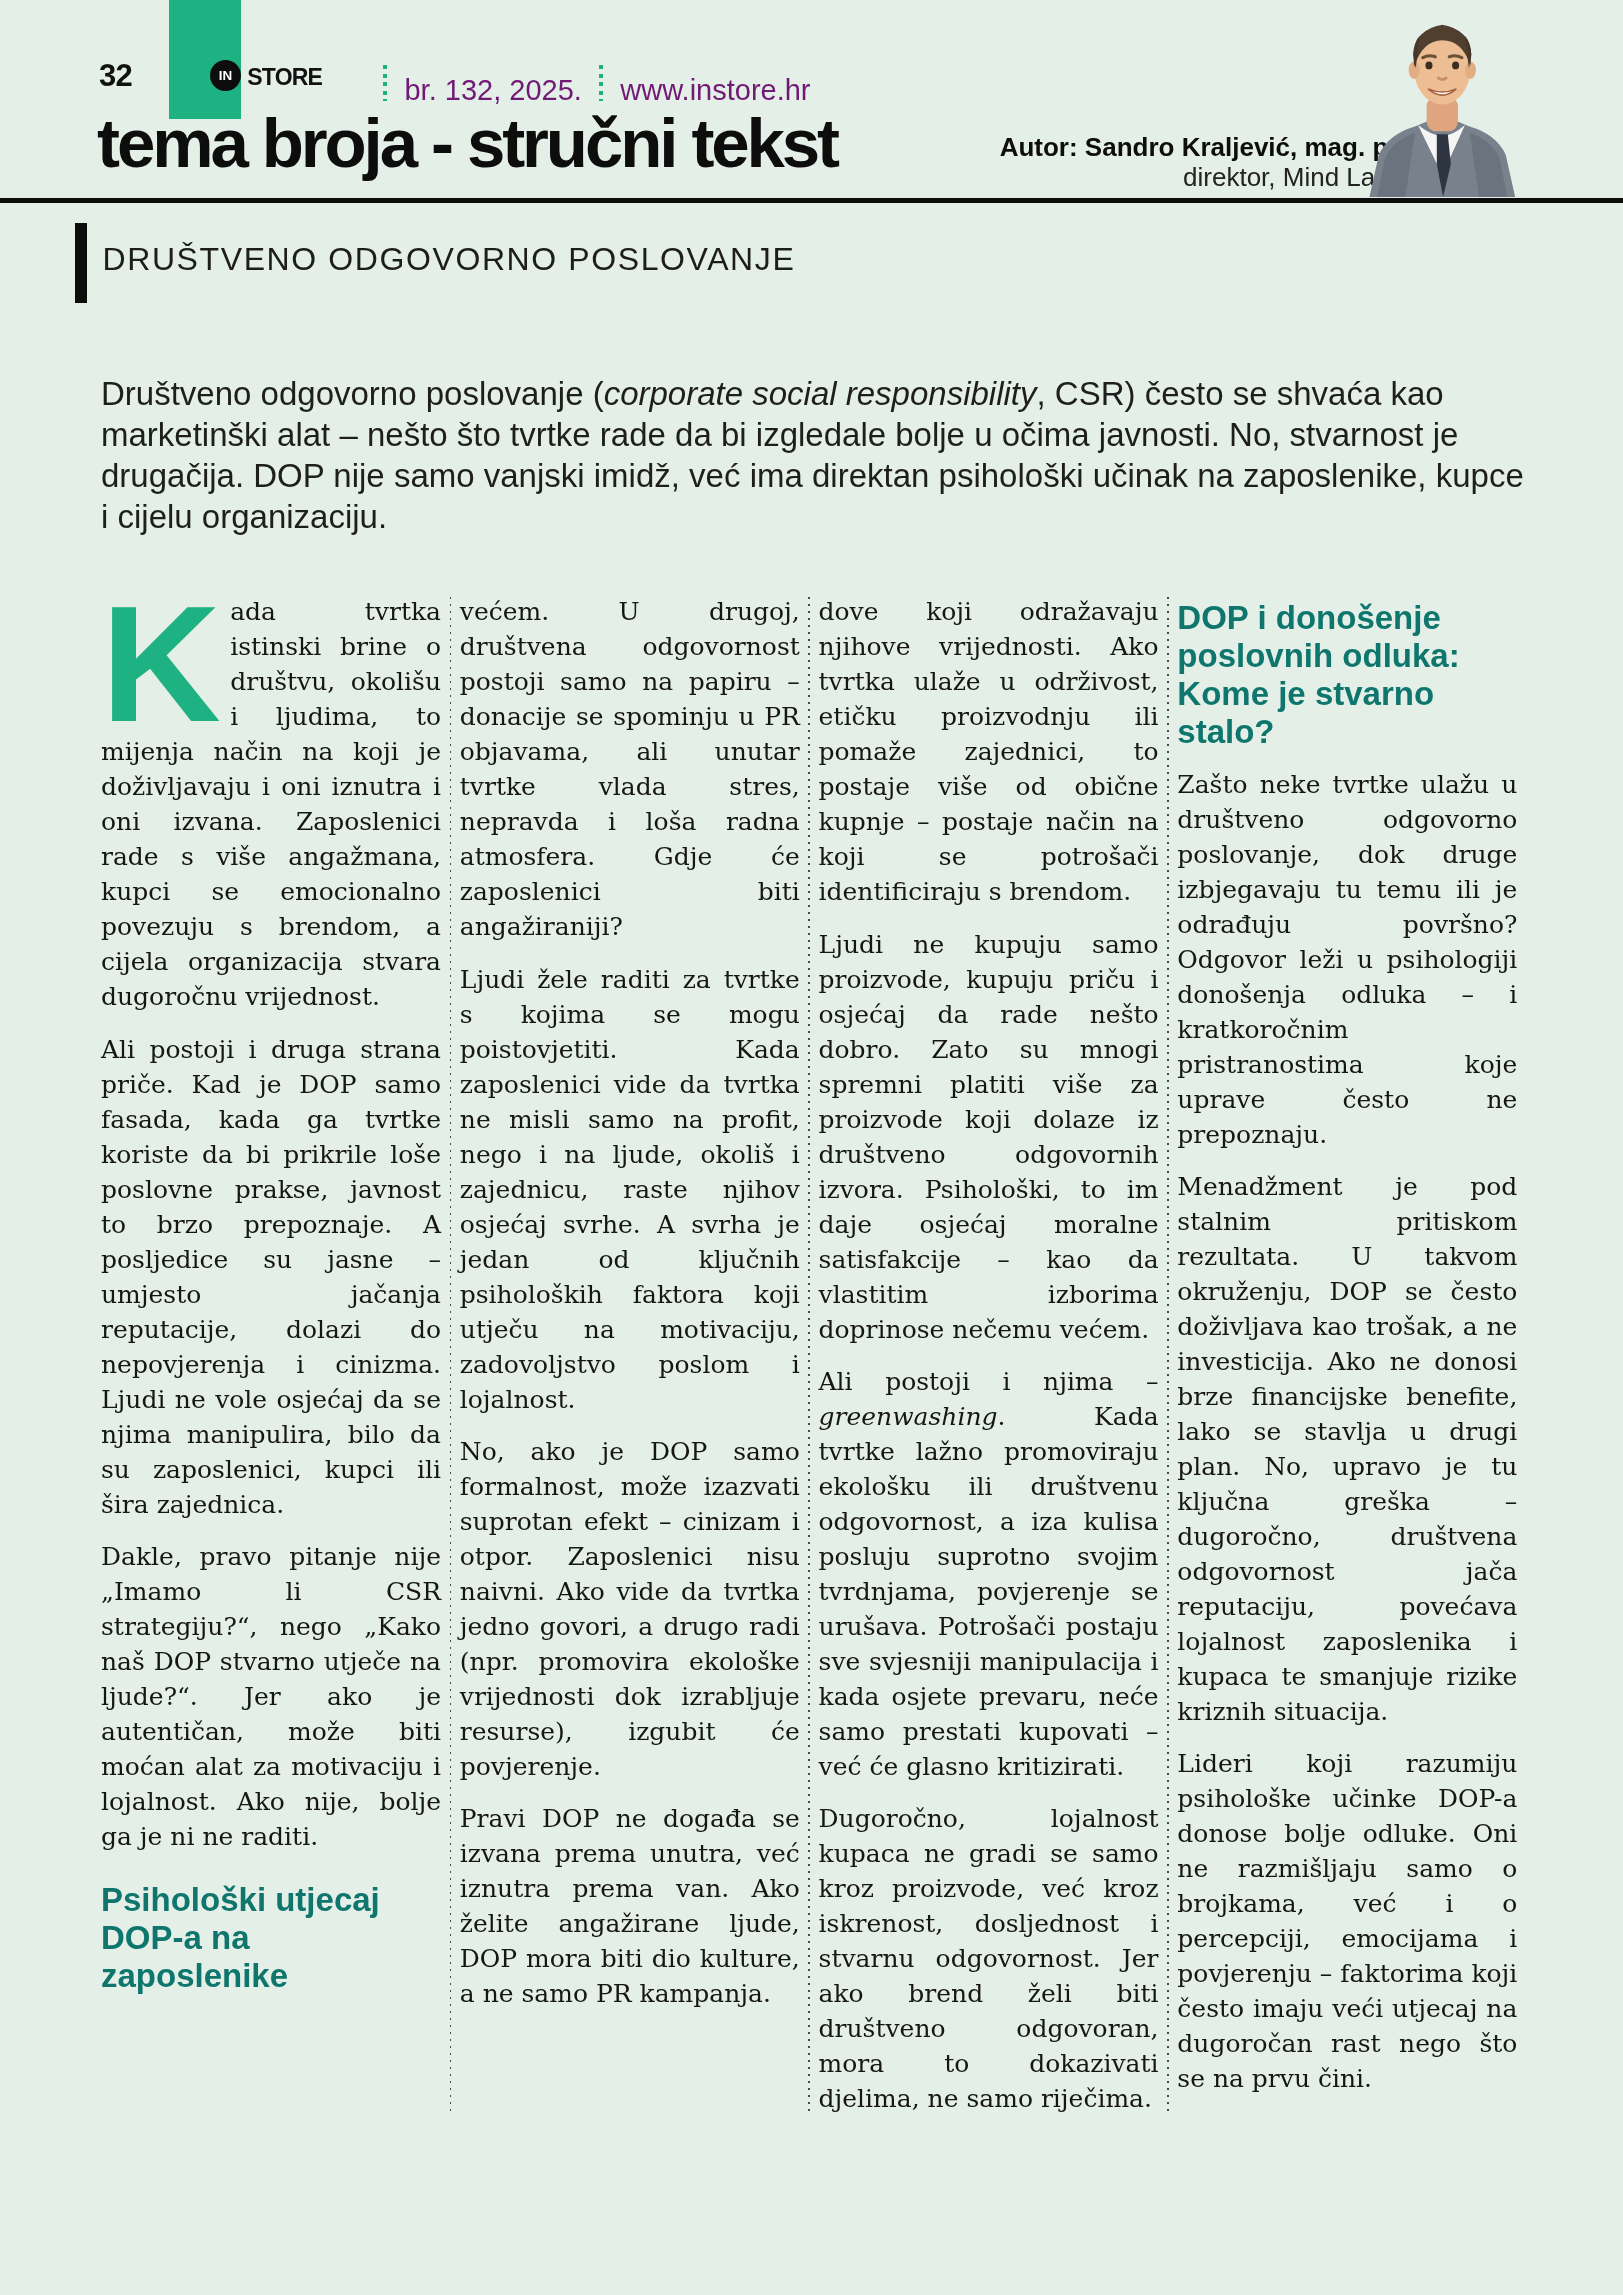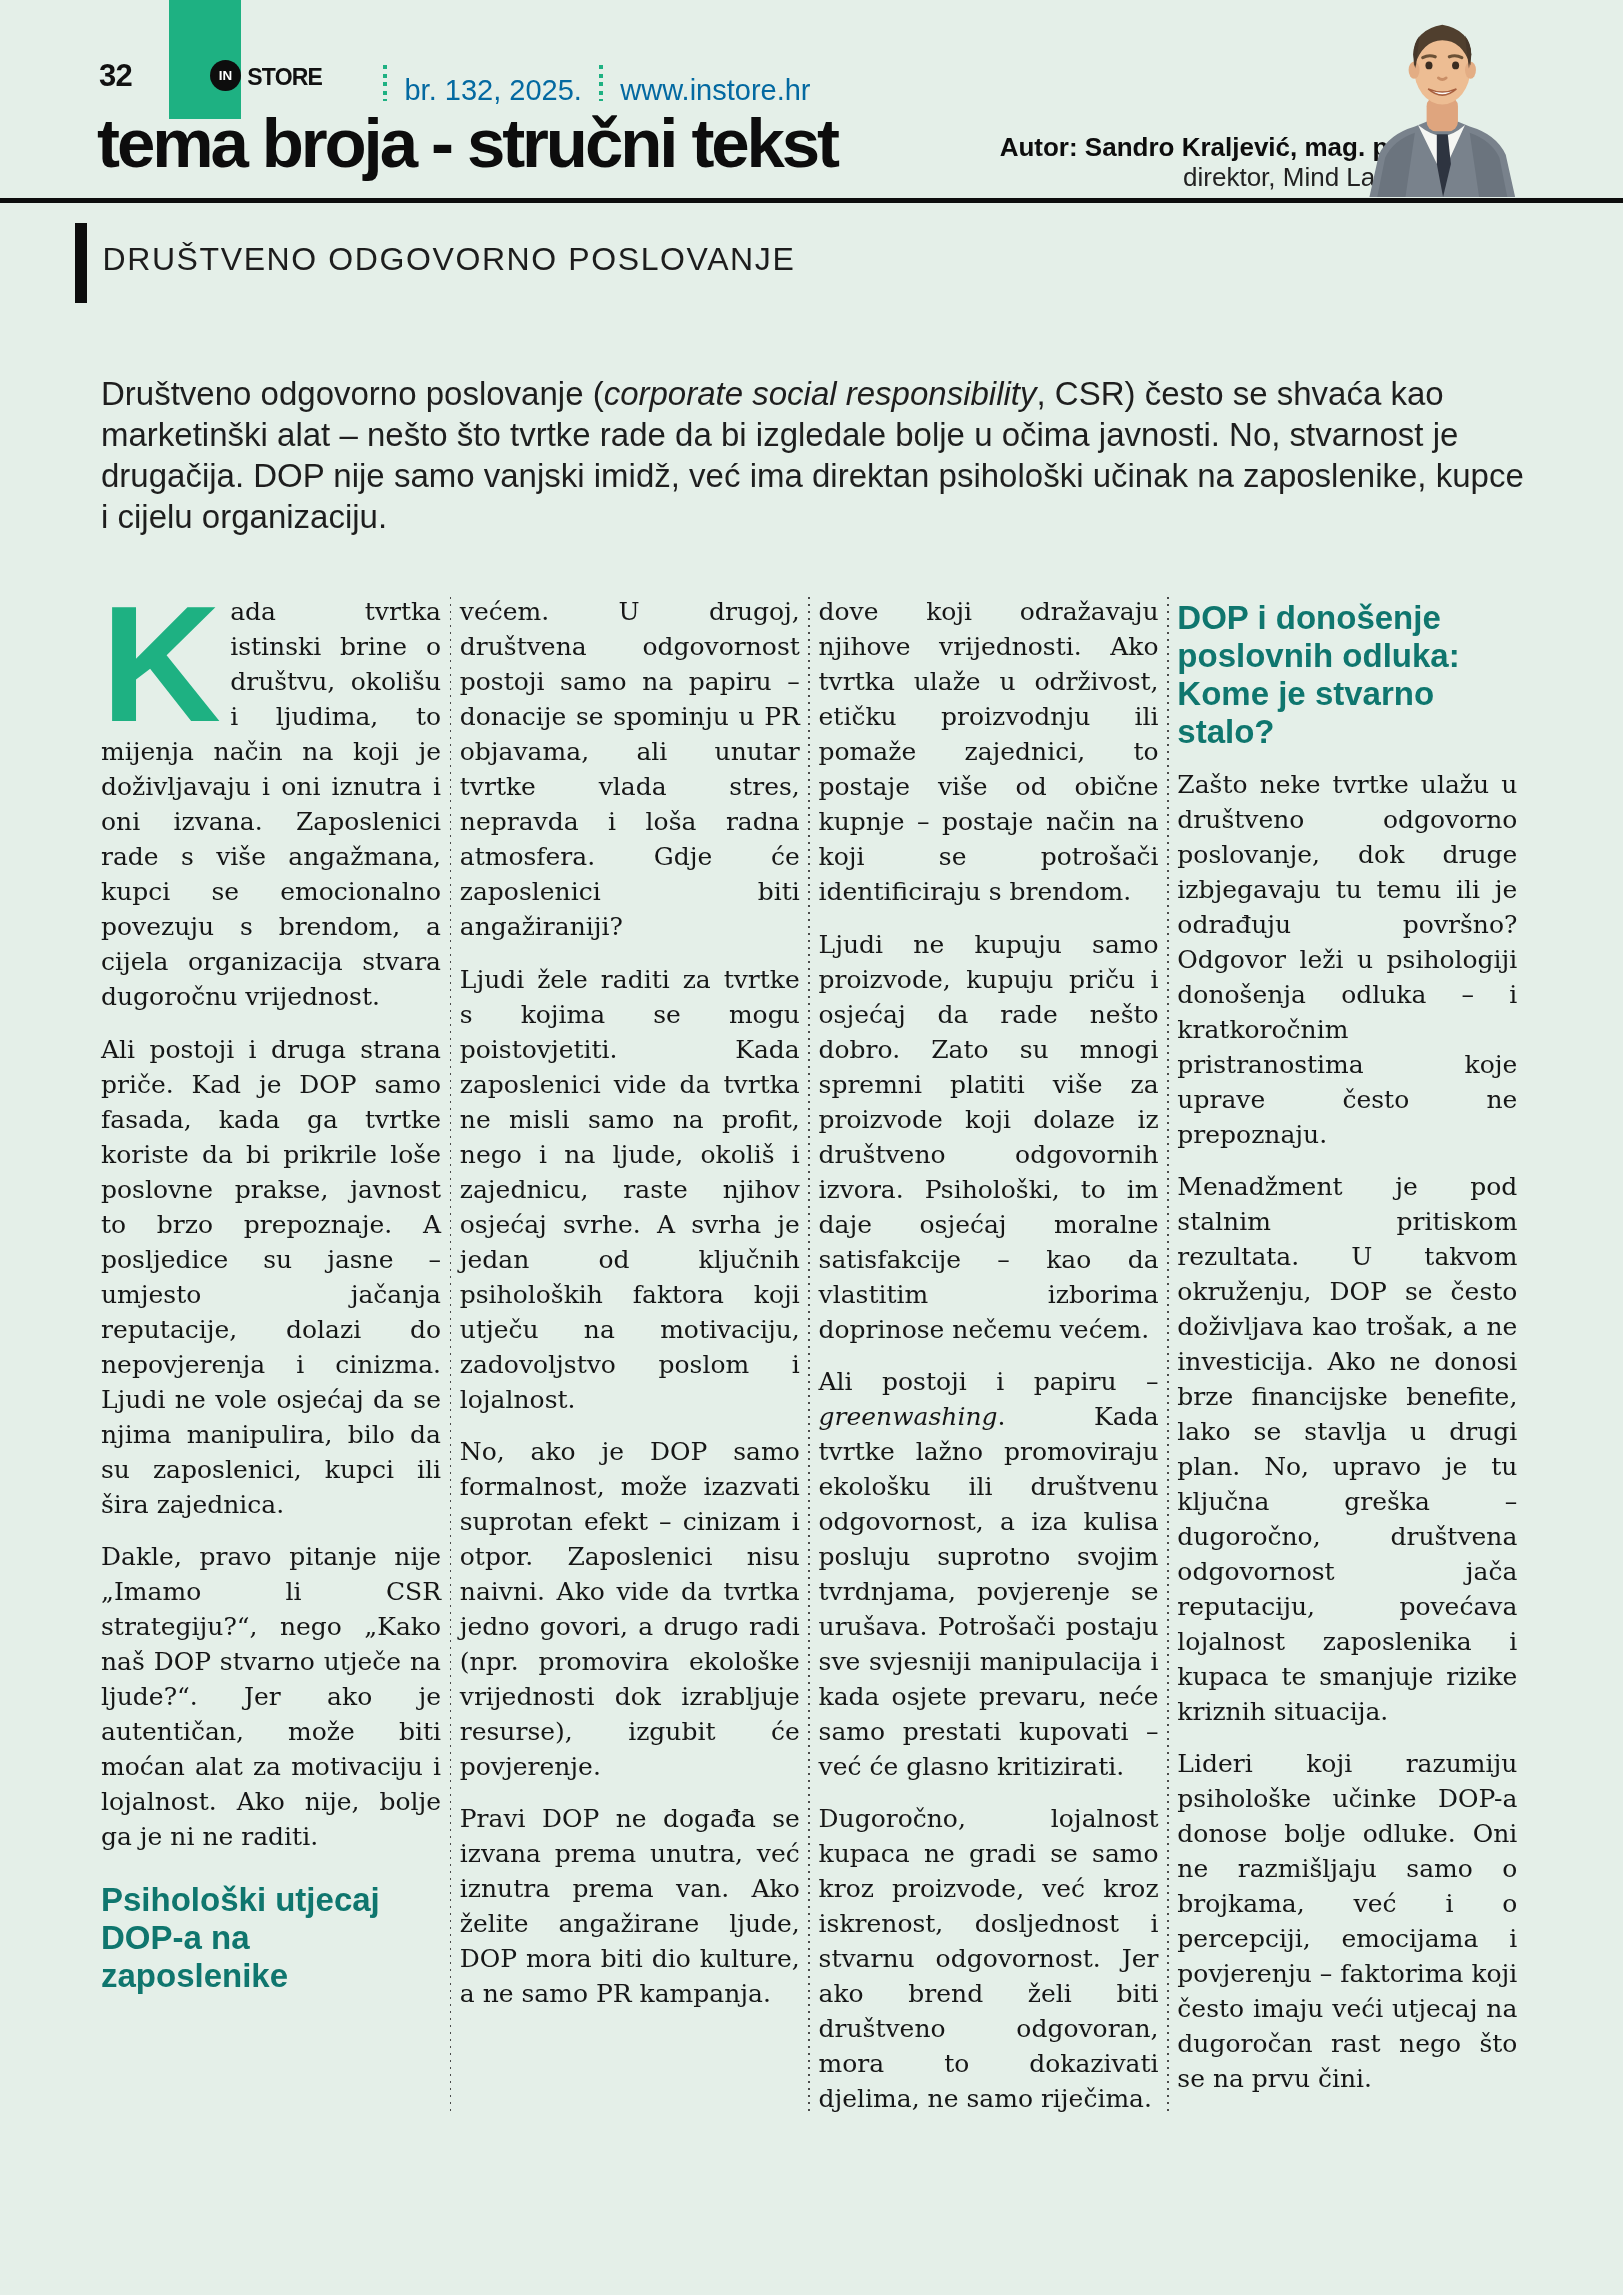--- a/index.html
+++ b/index.html
@@ -10,21 +10,21 @@
   .header{position:relative;height:203px;border-bottom:5.5px solid #0d0d0d;box-sizing:border-box;}
   .green-block{position:absolute;left:169px;top:0;width:72px;height:119px;}
   .page-number{position:absolute;left:99px;top:58px;font-size:31px;font-weight:700;letter-spacing:-0.8px;}
   .logo-row{position:absolute;left:210px;top:60px;display:flex;align-items:flex-end;}
   .logo-circle{width:31px;height:31px;border-radius:50%;background:#0d0d0d;color:#fff;
                display:flex;align-items:center;justify-content:center;font-size:13.4px;font-weight:700;}
   .logo-store{margin-left:6.3px;font-size:23px;font-weight:900;letter-spacing:-0.8px;}
   .hdr-dots{width:3.9px;height:36px;margin:0 17.3px;
             background:repeating-linear-gradient(to bottom,#1eb182 0 3.9px,transparent 3.9px 8.6px);}
   .hdr-meta{display:flex;align-items:center;position:absolute;left:366px;top:58px;}
-  .hdr-text{font-size:29px;color:#0369a1;letter-spacing:0;margin-top:16px;}
+  .hdr-text{font-size:29px;color:#701a75;letter-spacing:0;margin-top:16px;}
   .tema-title{position:absolute;left:97px;top:104px;font-size:69px;font-weight:900;letter-spacing:-3.1px;color:#0d0d0d;}
   .author{position:absolute;right:161px;top:132px;text-align:right;line-height:30px;}
   .author-bold{font-size:26px;font-weight:700;color:#0d0d0d;display:block;}
   .author-light{font-size:26px;font-weight:400;color:#222;display:block;}
   .photo{position:absolute;right:106px;top:9.4px;width:151px;height:188px;}
 
   
   .kicker{display:flex;align-items:flex-start;margin:20.4px 0 0 75px;}
   .kicker-bar{width:11.8px;height:80px;background:#0d0d0d;}
   .kicker-label{margin:17.3px 0 0 15.7px;font-size:32px;font-weight:400;letter-spacing:1.6px;color:#1d1d1d;}
@@ -129,21 +129,21 @@
       <p>No, ako je DOP samo formalnost, može izazvati suprotan efekt – cinizam i otpor. Zaposlenici nisu naivni. Ako vide da tvrtka jedno govori, a drugo radi (npr. promovira ekološke vrijednosti dok izrabljuje resurse), izgubit će povjerenje.</p>
       <p>Pravi DOP ne događa se izvana prema unutra, već iznutra prema van. Ako želite angažirane ljude, DOP mora biti dio kulture, a ne samo PR kampanja.</p>
 
     </div>
 
     <div class="col-rule"></div>
 
     <div class="col">
       <p>dove koji odražavaju njihove vrijednosti. Ako tvrtka ulaže u održivost, etičku proizvodnju ili pomaže zajednici, to postaje više od obične kupnje – postaje način na koji se potrošači identificiraju s brendom.</p>
       <p>Ljudi ne kupuju samo proizvode, kupuju priču i osjećaj da rade nešto dobro. Zato su mnogi spremni platiti više za proizvode koji dolaze iz društveno odgovornih izvora. Psihološki, to im daje osjećaj moralne satisfakcije – kao da vlastitim izborima doprinose nečemu većem.</p>
-      <p><span>Ali postoji i papiru – </span><i>greenwashing</i><span>. Kada tvrtke lažno promoviraju ekološku ili društvenu odgovornost, a iza kulisa posluju suprotno svojim tvrdnjama, povjerenje se urušava. Potrošači postaju sve svjesniji manipulacija i kada osjete prevaru, neće samo prestati kupovati – već će glasno kritizirati.</span></p>
+      <p><span>Ali postoji i njima – </span><i>greenwashing</i><span>. Kada tvrtke lažno promoviraju ekološku ili društvenu odgovornost, a iza kulisa posluju suprotno svojim tvrdnjama, povjerenje se urušava. Potrošači postaju sve svjesniji manipulacija i kada osjete prevaru, neće samo prestati kupovati – već će glasno kritizirati.</span></p>
       <p>Dugoročno, lojalnost kupaca ne gradi se samo kroz proizvode, već kroz iskrenost, dosljednost i stvarnu odgovornost. Jer ako brend želi biti društveno odgovoran, mora to dokazivati djelima, ne samo riječima.</p>
     </div>
 
     <div class="col-rule"></div>
 
     <div class="col">
       <div class="subhead first">DOP i donošenje poslovnih odluka: Kome je stvarno stalo?</div>
       <p>Zašto neke tvrtke ulažu u društveno odgovorno poslovanje, dok druge izbjegavaju tu temu ili je odrađuju površno? Odgovor leži u psihologiji donošenja odluka – i kratkoročnim pristranostima koje uprave često ne prepoznaju.</p>
       <p>Menadžment je pod stalnim pritiskom rezultata. U takvom okruženju, DOP se često doživljava kao trošak, a ne investicija. Ako ne donosi brze financijske benefite, lako se stavlja u drugi plan. No, upravo je tu ključna greška – dugoročno, društvena odgovornost jača reputaciju, povećava lojalnost zaposlenika i kupaca te smanjuje rizike kriznih situacija.</p>
       <p>Lideri koji razumiju psihološke učinke DOP-a donose bolje odluke. Oni ne razmišljaju samo o brojkama, već i o percepciji, emocijama i povjerenju – faktorima koji često imaju veći utjecaj na dugoročan rast nego što se na prvu čini.</p>

